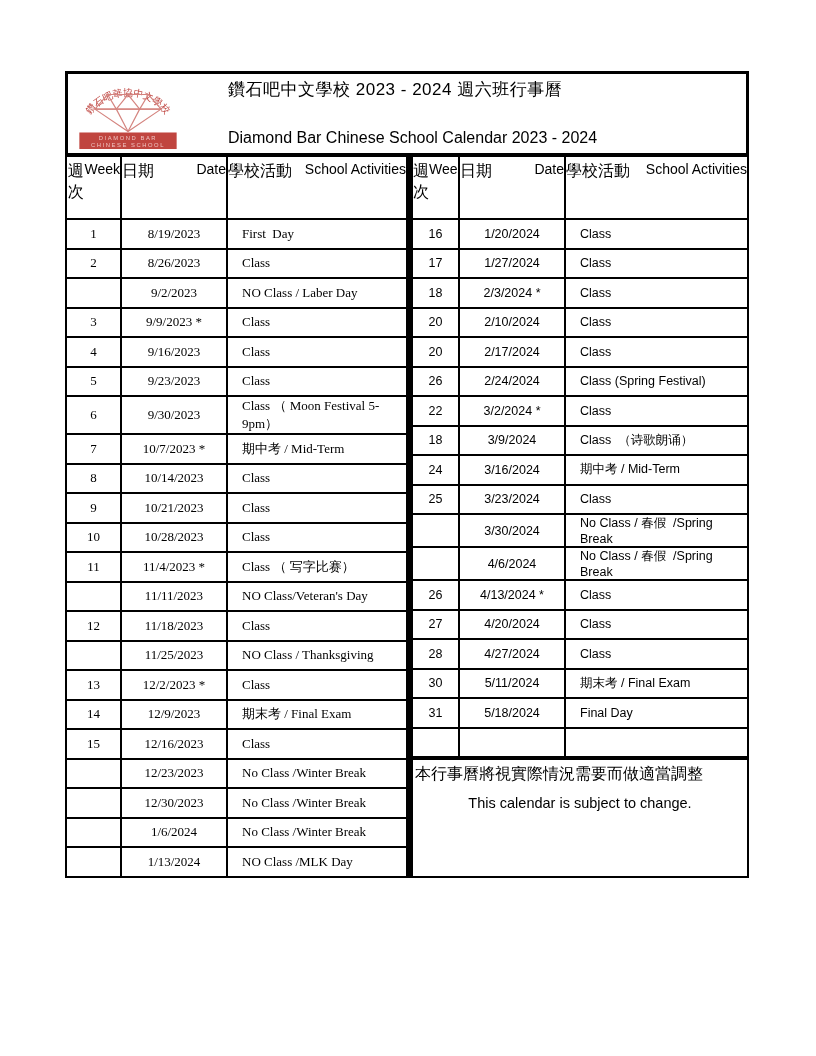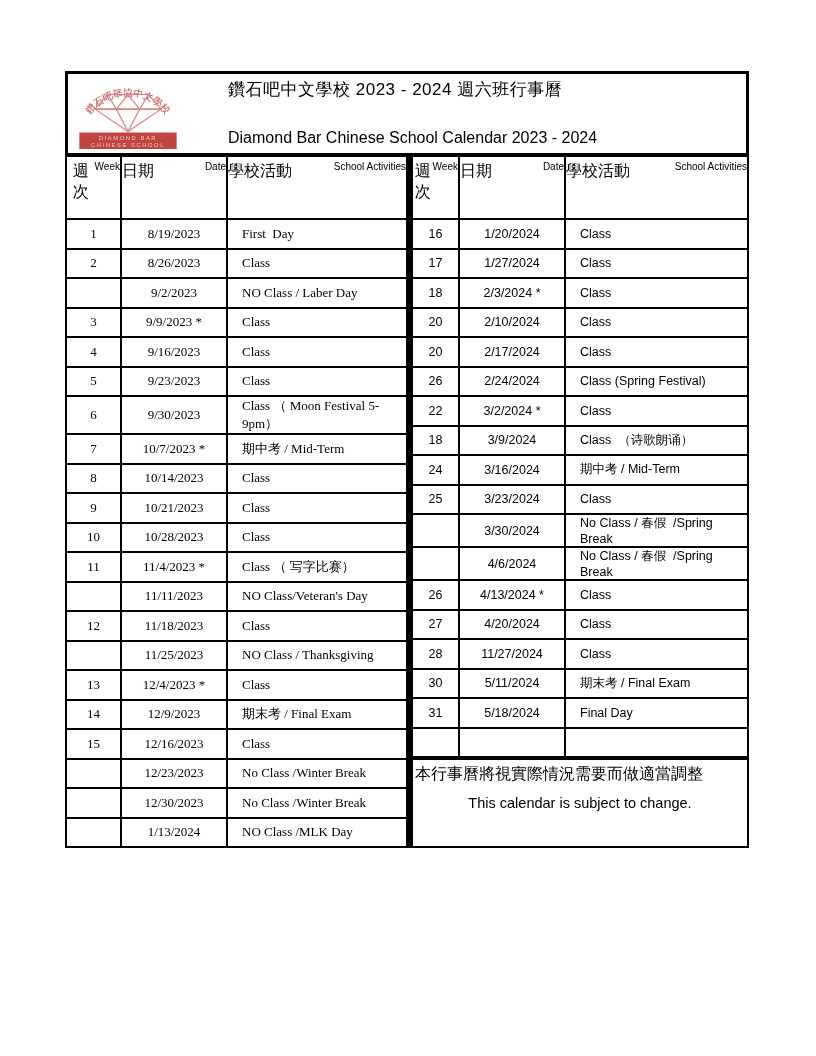--- a/index.html
+++ b/index.html
@@ -15,21 +15,21 @@
   .title-zh{font-size:17px;line-height:1;margin-bottom:12px;letter-spacing:0.5px;}
   .title-en{font-size:16px;line-height:1;margin-top:32px;}
 
   
   .tables{display:flex;align-items:stretch;}
   table.cal{border-collapse:collapse;table-layout:fixed;flex:0 0 auto;}
   .cal th,.cal td{border:2px solid #000;padding:0;overflow:hidden;}
   .cal th{font-weight:normal;vertical-align:middle;}
   .hx{display:flex;flex-direction:row;justify-content:space-between;height:53px;padding:4px 0;}
   .h-zh{font-size:16px;}
-  .h-en{font-size:10px;}
+  .h-en{font-size:14px;}
   .cal td{height:27.5px;font-size:13px;vertical-align:middle;white-space:pre-wrap;}
   td.week,td.date{text-align:center;}
   td.activity{text-align:left;padding-left:14px;}
   table.left td{font-family:"Liberation Serif",serif;font-size:13px;}
   table.right td{font-family:"Liberation Sans",sans-serif;font-size:12.5px;}
 
   .right-col{border-left:3px solid #000;display:flex;flex-direction:column;flex:0 0 auto;}
   .note-box{box-sizing:border-box;border:2px solid #000;flex:1;margin-top:0;
             padding:4px 2px 4px 2px;background:#fff;}
   .note-zh{font-size:16px;text-align:left;}
@@ -174,41 +174,46 @@
               <td class="date">11/18/2023</td>
               <td class="activity">Class</td>
             </tr>
             <tr>
               <td class="week"></td>
               <td class="date">11/25/2023</td>
               <td class="activity">NO Class / Thanksgiving</td>
             </tr>
             <tr>
               <td class="week">13</td>
-              <td class="date">12/4/2023 *</td>
+              <td class="date">12/2/2023 *</td>
               <td class="activity">Class</td>
             </tr>
             <tr>
               <td class="week">14</td>
               <td class="date">12/9/2023</td>
               <td class="activity">期末考 / Final Exam</td>
             </tr>
             <tr>
               <td class="week">15</td>
               <td class="date">12/16/2023</td>
               <td class="activity">Class</td>
             </tr>
             <tr>
               <td class="week"></td>
               <td class="date">12/23/2023</td>
               <td class="activity">No Class /Winter Break</td>
             </tr>
             <tr>
               <td class="week"></td>
               <td class="date">12/30/2023</td>
+              <td class="activity">No Class /Winter Break</td>
+            </tr>
+            <tr>
+              <td class="week"></td>
+              <td class="date">1/6/2024</td>
               <td class="activity">No Class /Winter Break</td>
             </tr>
             <tr>
               <td class="week"></td>
               <td class="date">1/13/2024</td>
               <td class="activity">NO Class /MLK Day</td>
             </tr>
           </tbody>
       </table>
 
@@ -307,21 +312,21 @@
                 <td class="date">4/13/2024 *</td>
                 <td class="activity">Class</td>
               </tr>
               <tr>
                 <td class="week">27</td>
                 <td class="date">4/20/2024</td>
                 <td class="activity">Class</td>
               </tr>
               <tr>
                 <td class="week">28</td>
-                <td class="date">11/27/2024</td>
+                <td class="date">4/27/2024</td>
                 <td class="activity">Class</td>
               </tr>
               <tr>
                 <td class="week">30</td>
                 <td class="date">5/11/2024</td>
                 <td class="activity">期末考 / Final Exam</td>
               </tr>
               <tr>
                 <td class="week">31</td>
                 <td class="date">5/18/2024</td>

